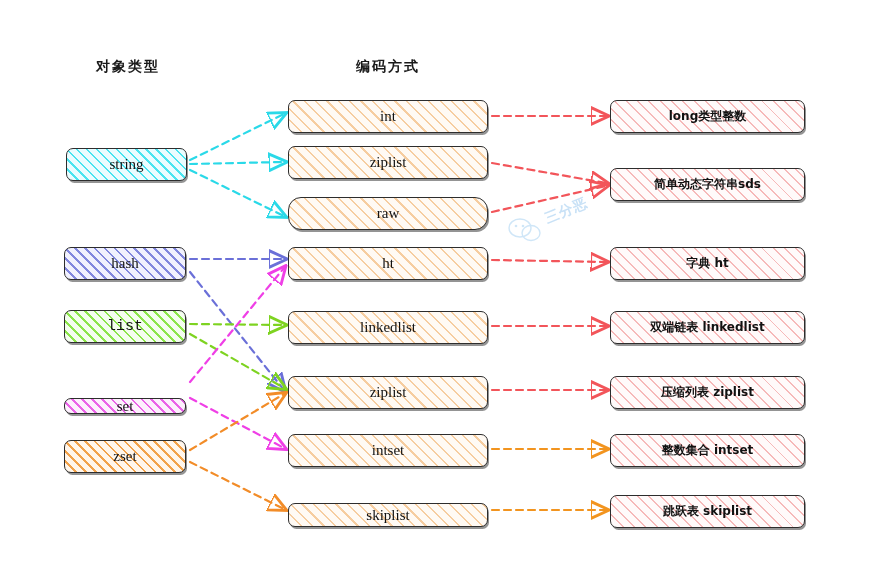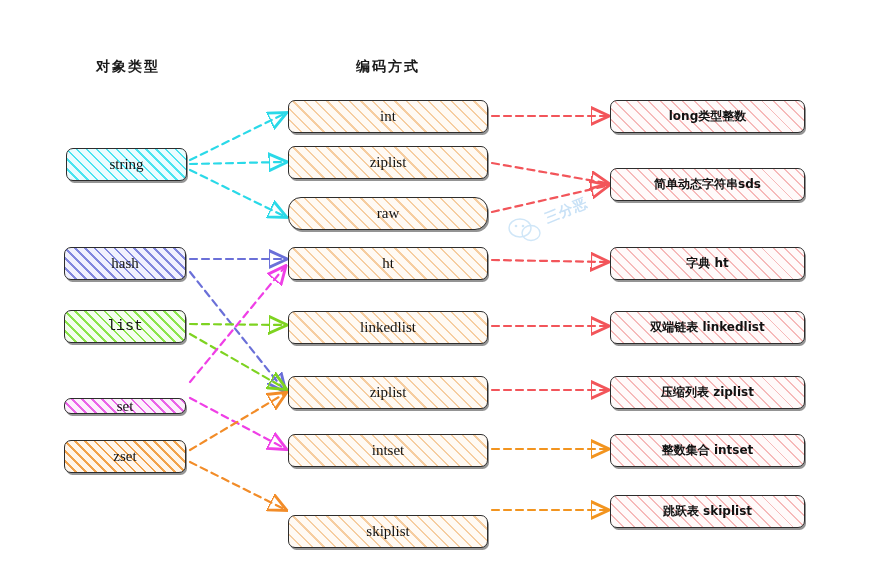--- a/index.html
+++ b/index.html
@@ -166,21 +166,21 @@
       </div>
       <div class="node h-tan" style="left: 288px; top: 311px; width: 200px; height: 33px;">
         <span class="lbl">linkedlist</span>
       </div>
       <div class="node h-tan" style="left: 288px; top: 376px; width: 200px; height: 33px;">
         <span class="lbl">ziplist</span>
       </div>
       <div class="node h-tan" style="left: 288px; top: 434px; width: 200px; height: 33px;">
         <span class="lbl">intset</span>
       </div>
-      <div class="node h-tan" style="left: 288px; top: 515px; width: 200px; height: 33px;">
+      <div class="node h-tan" style="left: 288px; top: 503px; width: 200px; height: 24px;">
         <span class="lbl">skiplist</span>
       </div>
     </div>
 
   <div id="col-structures">
       <div class="node h-pink cn" style="left: 610px; top: 100px; width: 195px; height: 33px;">
         <span class="lbl">long类型整数</span>
       </div>
       <div class="node h-pink cn" style="left: 610px; top: 168px; width: 195px; height: 33px;">
         <span class="lbl">简单动态字符串sds</span>

